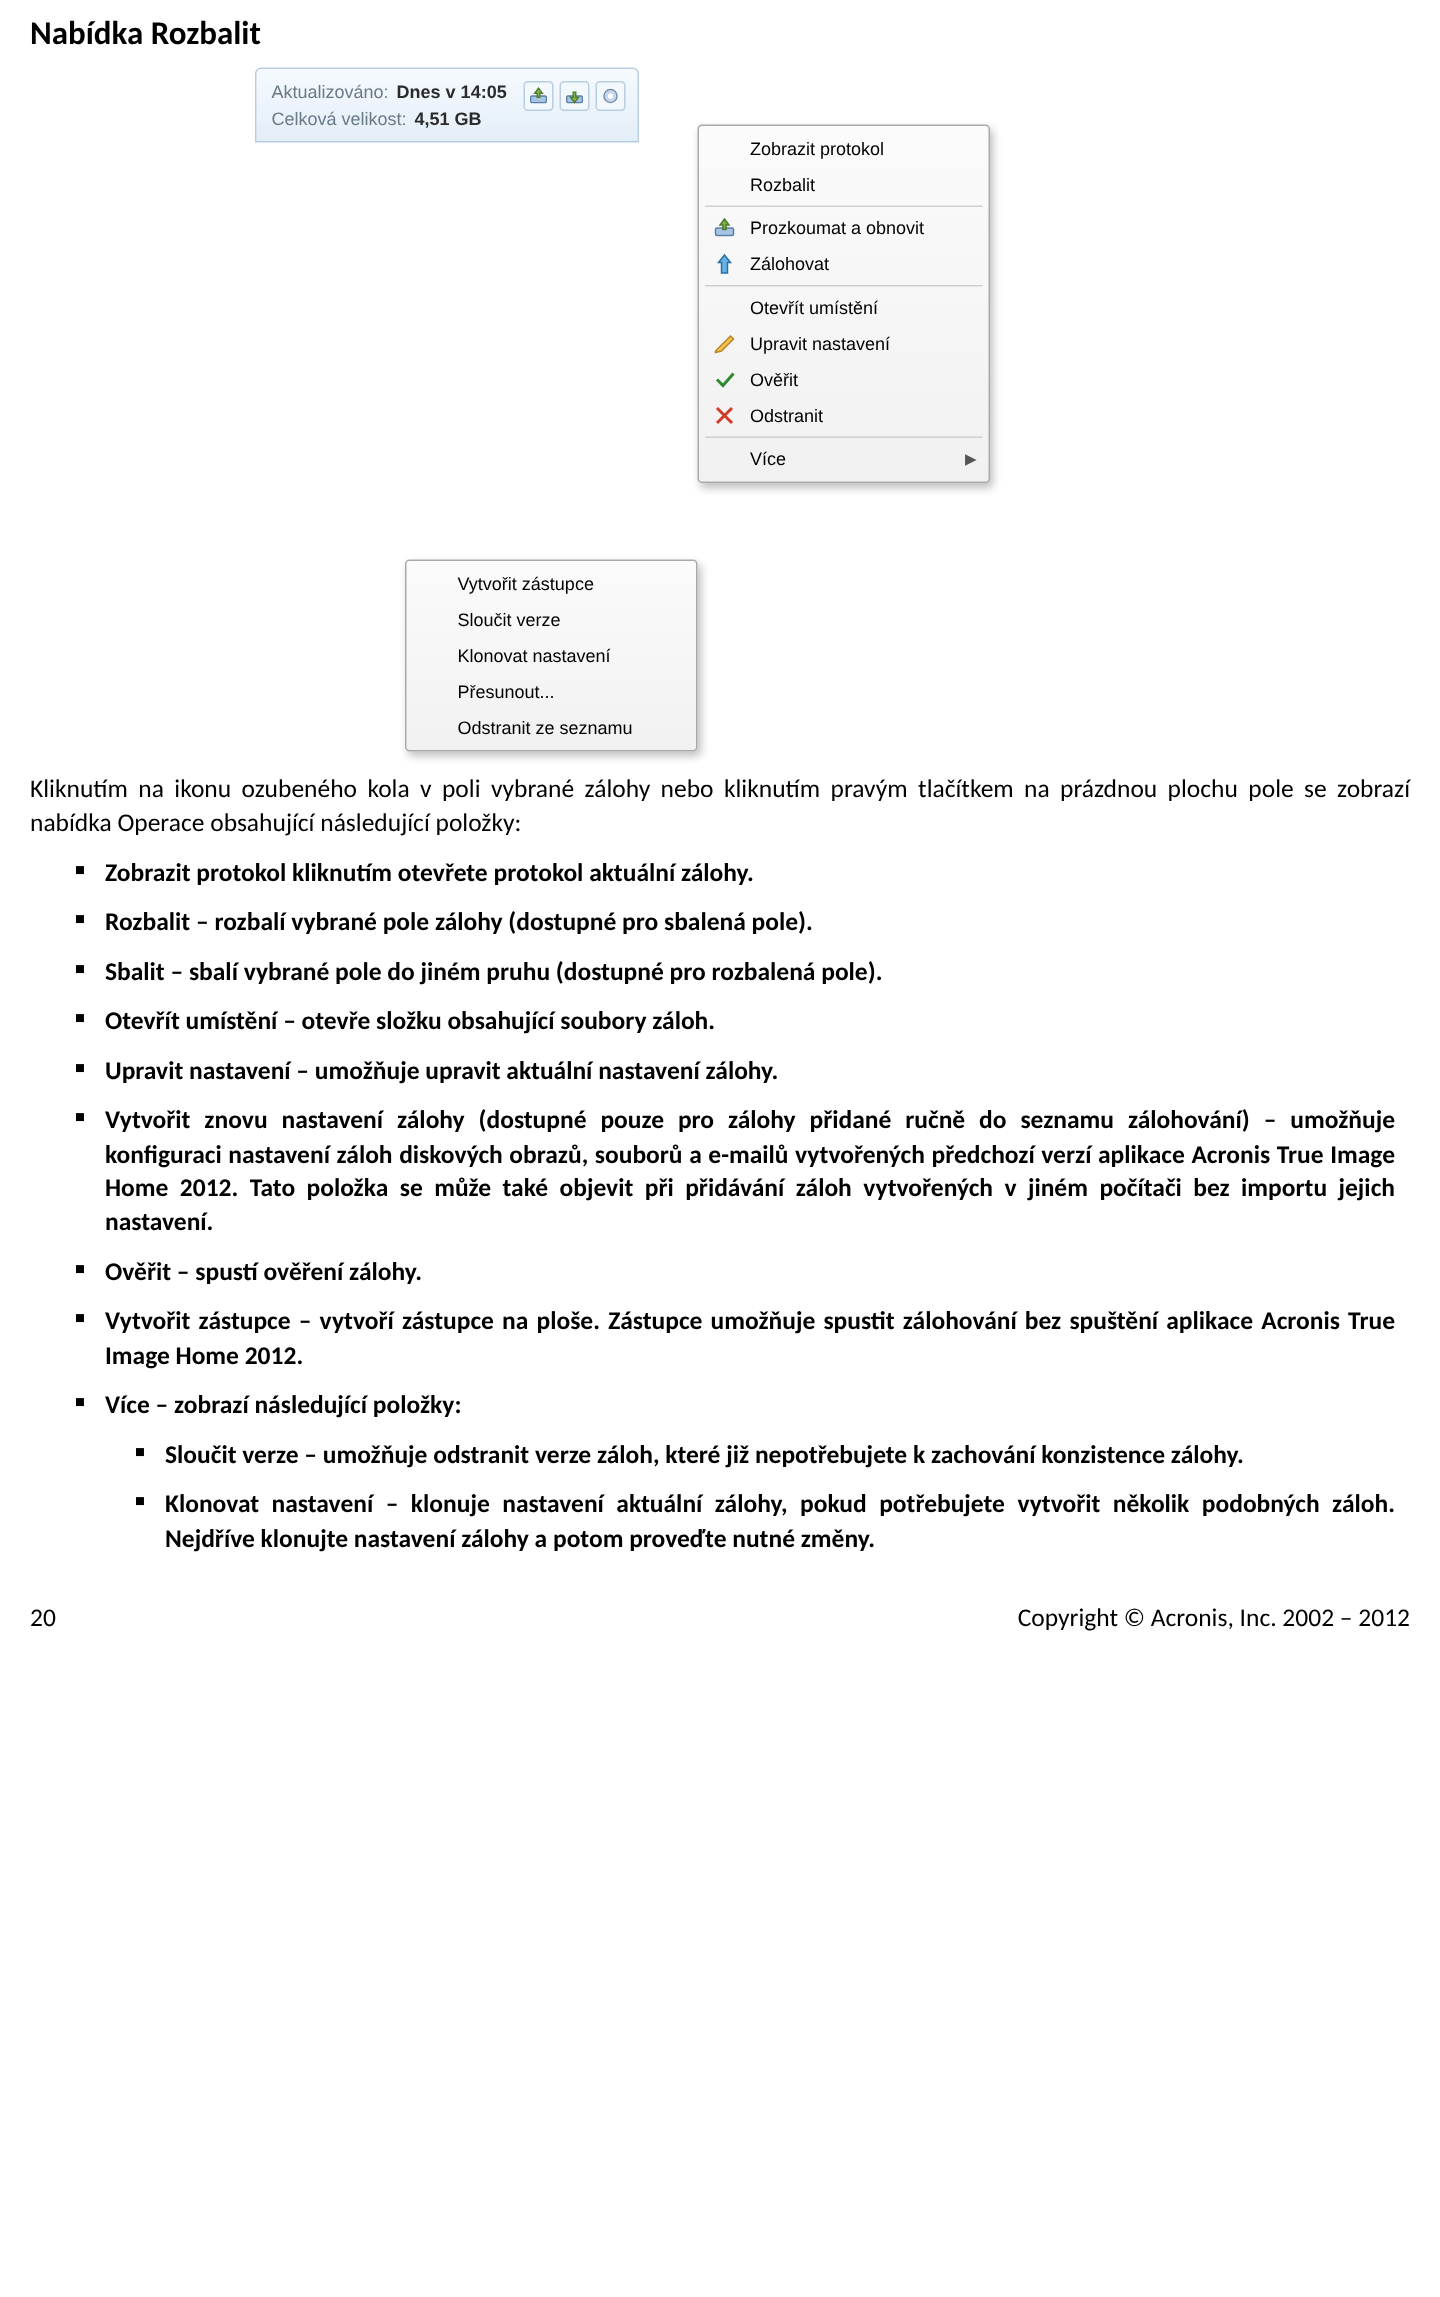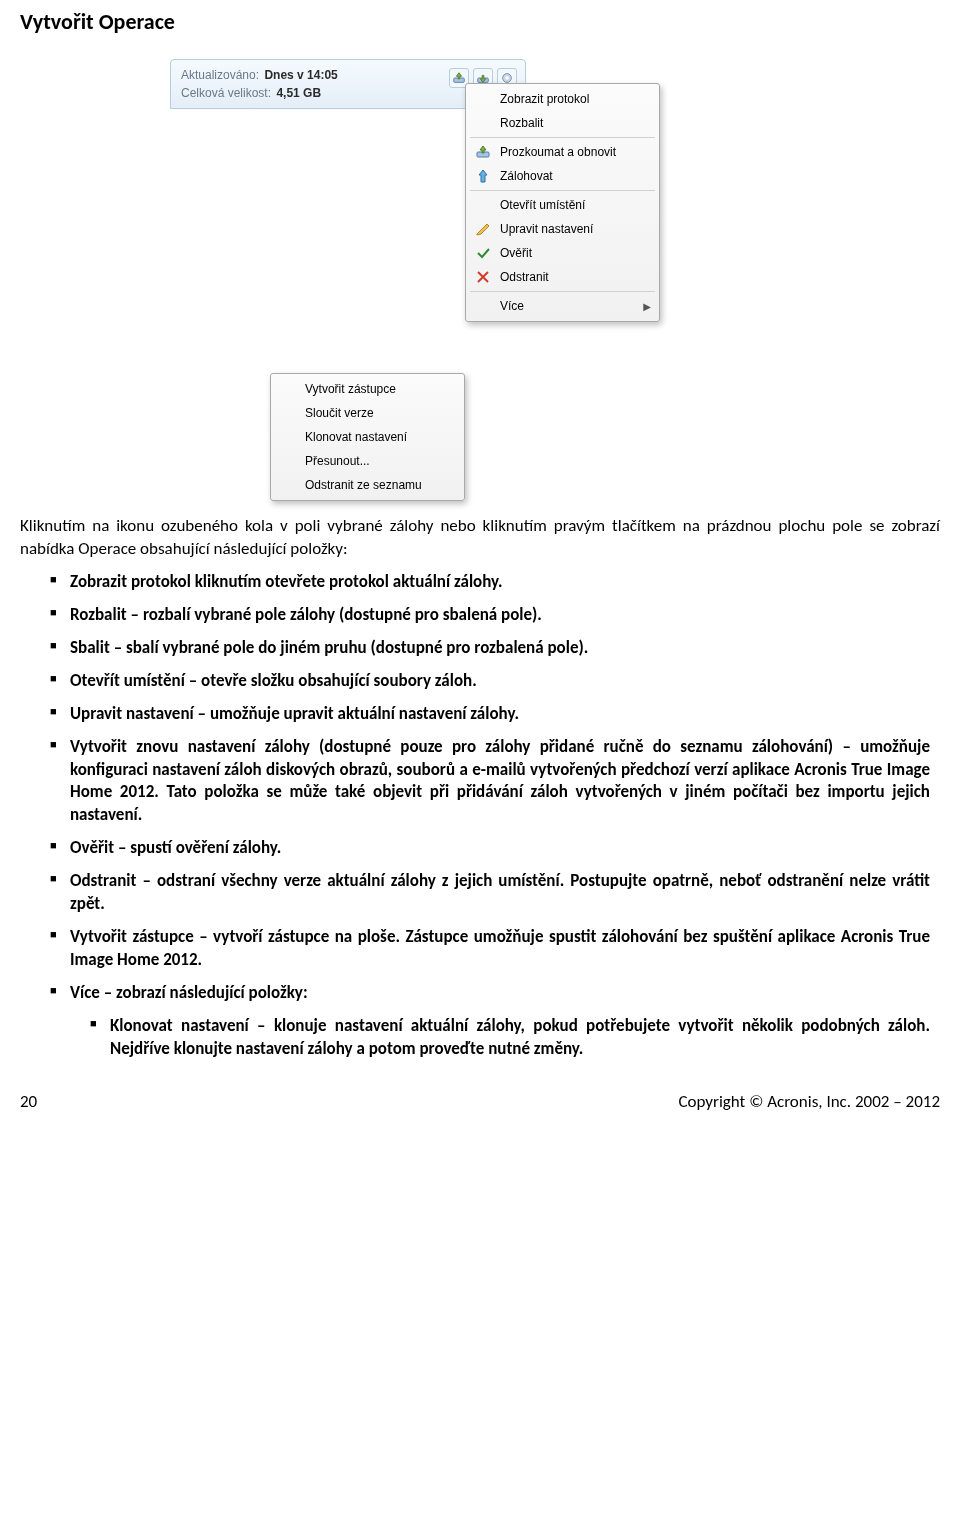--- a/index.html
+++ b/index.html
@@ -4,21 +4,21 @@
 <style>
   * { box-sizing: border-box; margin: 0; padding: 0; }
   body { font-family: Calibri, Arial, sans-serif; background: #fff; color: #000; width: 960px; }
   .page { padding: 0 20px 20px 20px; }
   h2.heading { font-size: 22px; font-weight: bold; margin: 8px 0 10px 0; }
 
   
   .shot { position: relative; width: 530px; height: 450px; margin-left: 150px; margin-bottom: 20px; font-family: "Segoe UI", Tahoma, sans-serif; font-size: 12px; }
 
   .toolbar {
-    position: absolute; top: 14px; left: 0; width: 356px; height: 50px;
+    position: absolute; top: 0; left: 0; width: 256px; height: 50px;
     background: linear-gradient(#f5fafe, #e4eef8);
     border: 1px solid #b8cde0; border-radius: 4px 4px 0 0; padding: 6px 10px;
     color: #333;
   }
   .toolbar-row { height: 18px; line-height: 18px; }
   .tl-label { color: #6a7a88; }
   .tl-val { color: #2b2b2b; font-weight: 600; margin-left: 2px; }
   .toolbar-icons { position: absolute; right: 8px; top: 8px; display: flex; gap: 4px; }
   .tb-icon { width: 20px; height: 20px; border: 1px solid #b8cde0; border-radius: 3px; background: #f3f8fc; display: flex; align-items: center; justify-content: center; }
 
@@ -50,21 +50,21 @@
   ul.sub > li { position: relative; padding-left: 40px; margin: 10px 0; }
   ul.sub > li::before { content: "■"; position: absolute; left: 20px; top: 2px; font-size: 11px; color: #000; }
   .para-indent { margin-top: 8px; }
 
   .footer { display: flex; justify-content: space-between; font-size: 17px; margin-top: 30px; }
 </style>
 </head>
 <body>
 <div class="page">
 
-<h2 class="heading">Vytvořit Operace</h2>
+<h2 class="heading">Nabídka Rozbalit</h2>
 
 <div class="shot">
 
   <div class="toolbar">
     <div class="toolbar-row">
       <span class="tl-label">Aktualizováno:</span>
       <span class="tl-val">Dnes v 14:05</span>
     </div>
     <div class="toolbar-row">
       <span class="tl-label">Celková velikost:</span>
@@ -186,25 +186,25 @@
   <ul class="top">
     <li><b>Zobrazit protokol</b><span> kliknutím otevřete protokol aktuální zálohy.</span></li>
     <li><b>Rozbalit</b><span> – rozbalí vybrané pole zálohy (dostupné pro sbalená pole).</span></li>
     <li><b>Sbalit</b><span> – sbalí vybrané pole do jiném pruhu (dostupné pro rozbalená pole).</span></li>
     <li><b>Otevřít umístění</b><span> – otevře složku obsahující soubory záloh.</span></li>
     <li><b>Upravit nastavení</b><span>  – umožňuje upravit aktuální nastavení zálohy.</span></li>
     <li>
       <b>Vytvořit znovu nastavení zálohy</b><span> (dostupné pouze pro zálohy přidané ručně do seznamu zálohování) – umožňuje konfiguraci nastavení záloh diskových obrazů, souborů a e-mailů vytvořených předchozí verzí aplikace Acronis True Image Home 2012. Tato položka se může také objevit při přidávání záloh vytvořených v jiném počítači bez importu jejich nastavení.</span>
     </li>
     <li><b>Ověřit</b><span>  – spustí ověření zálohy.</span></li>
-    <li><b>Odstranit</b><span>  – odstraní všechny verze aktuální zálohy z jejich umístění. Postupujte opatrně, neboť odstranění nelze vrátit zpět.</span></li>
     <li><b>Vytvořit zástupce</b><span> – vytvoří zástupce na ploše. Zástupce umožňuje spustit zálohování bez spuštění aplikace Acronis True Image Home 2012.</span></li>
     <li>
       <b>Více</b><span> – zobrazí následující položky:</span>
       <ul class="sub">
+        <li><b>Sloučit verze</b><span> – umožňuje odstranit verze záloh, které již nepotřebujete k zachování konzistence zálohy.</span></li>
         <li><b>Klonovat nastavení</b><span> – klonuje nastavení aktuální zálohy, pokud potřebujete vytvořit několik podobných záloh. Nejdříve klonujte nastavení zálohy a potom proveďte nutné změny.</span></li>
       </ul>
     </li>
   </ul>
 </div>
 
 <div class="footer">
   <span>20</span>
   <span>Copyright © Acronis, Inc. 2002 – 2012</span>
 </div>

